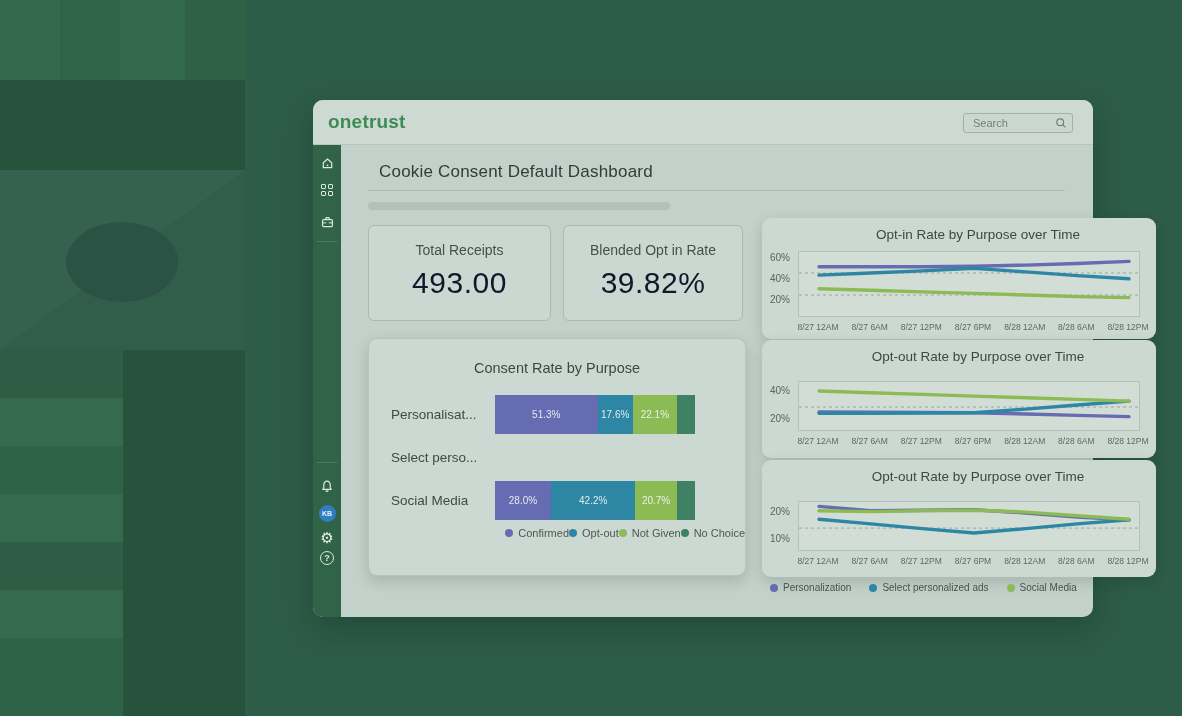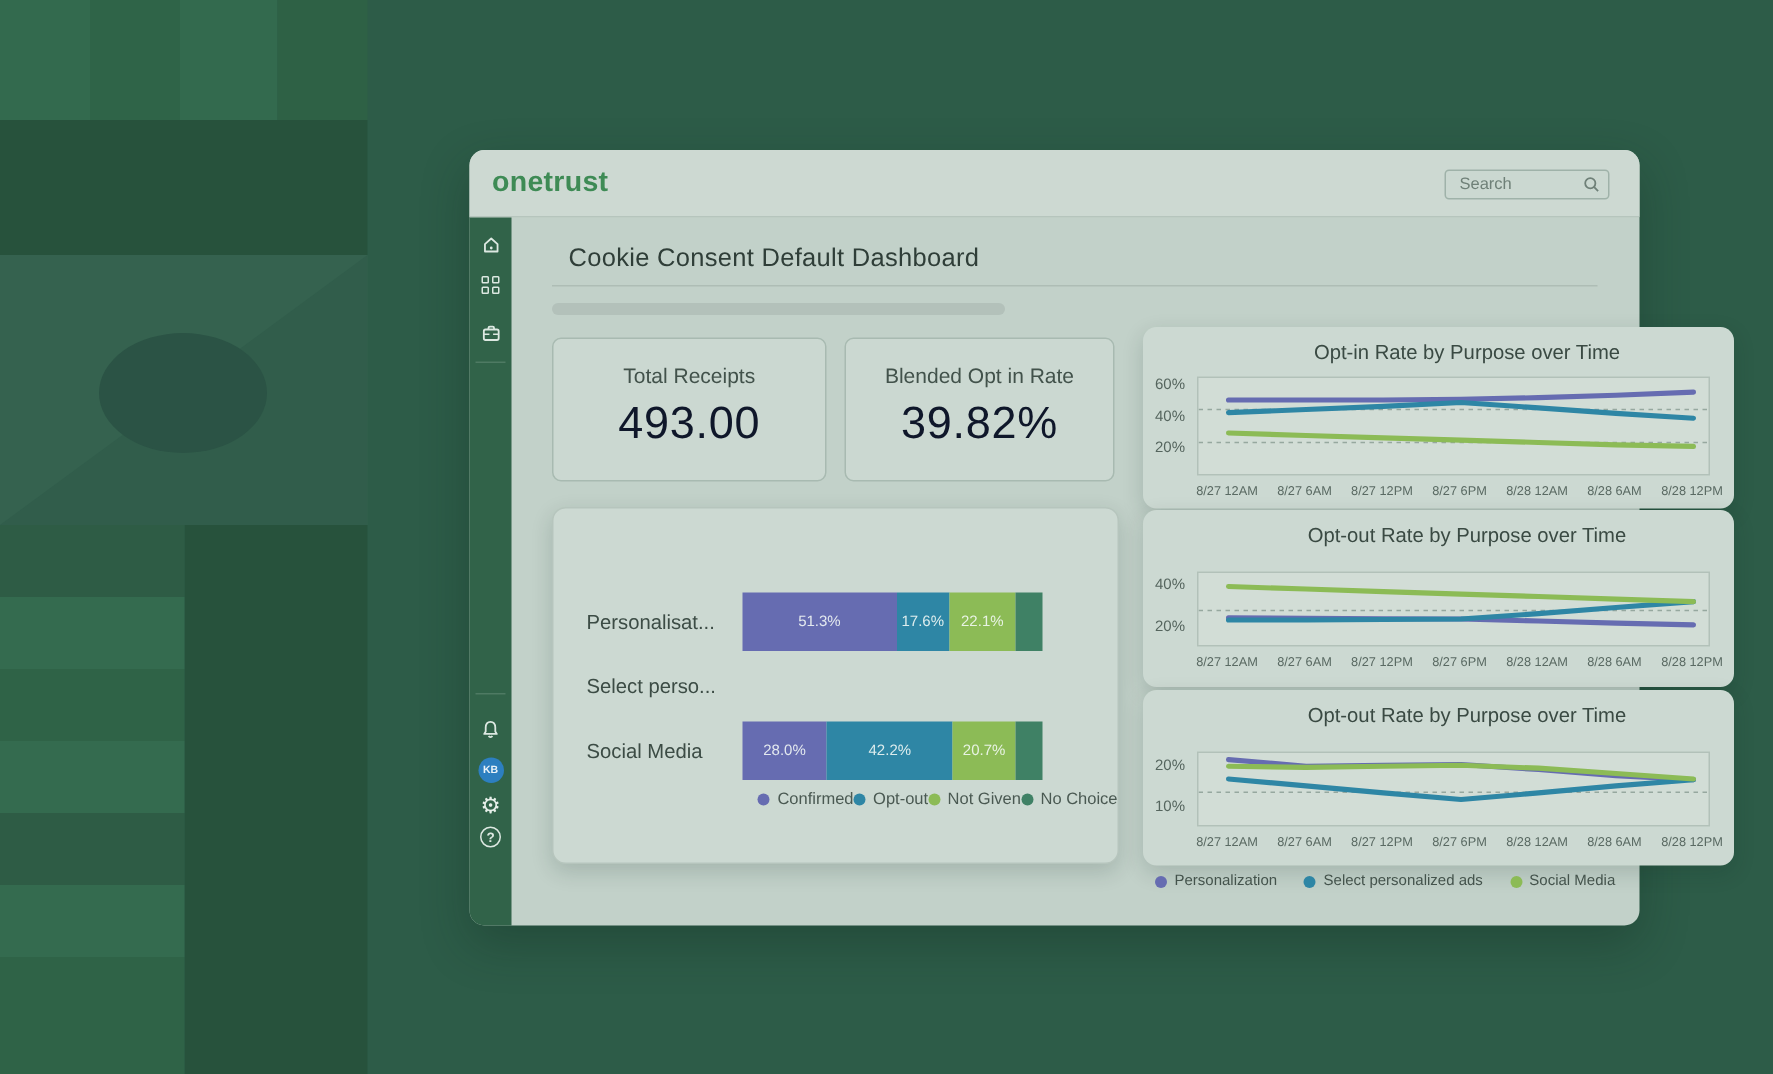--- a/index.html
+++ b/index.html
@@ -195,20 +195,21 @@
     <div class="stat-card stat-1">
       <div class="stat-label">Total Receipts</div>
       <div class="stat-value">493.00</div>
     </div>
     <div class="stat-card stat-2">
       <div class="stat-label">Blended Opt in Rate</div>
       <div class="stat-value">39.82%</div>
     </div>
 
     <div class="panel consent-card">
+      <div class="consent-title">Consent Rate by Purpose</div>
       <div class="bars">
           <div class="bar-row">
             <div class="bar-row-label">Personalisat...</div>
             <div class="bar-track">
               <div class="bar-seg" style="width: 51.3%; background: rgb(102, 108, 177);">
                 <span>51.3%</span>
               </div>
               <div class="bar-seg" style="width: 17.6%; background: rgb(46, 134, 165);">
                 <span>17.6%</span>
               </div>

